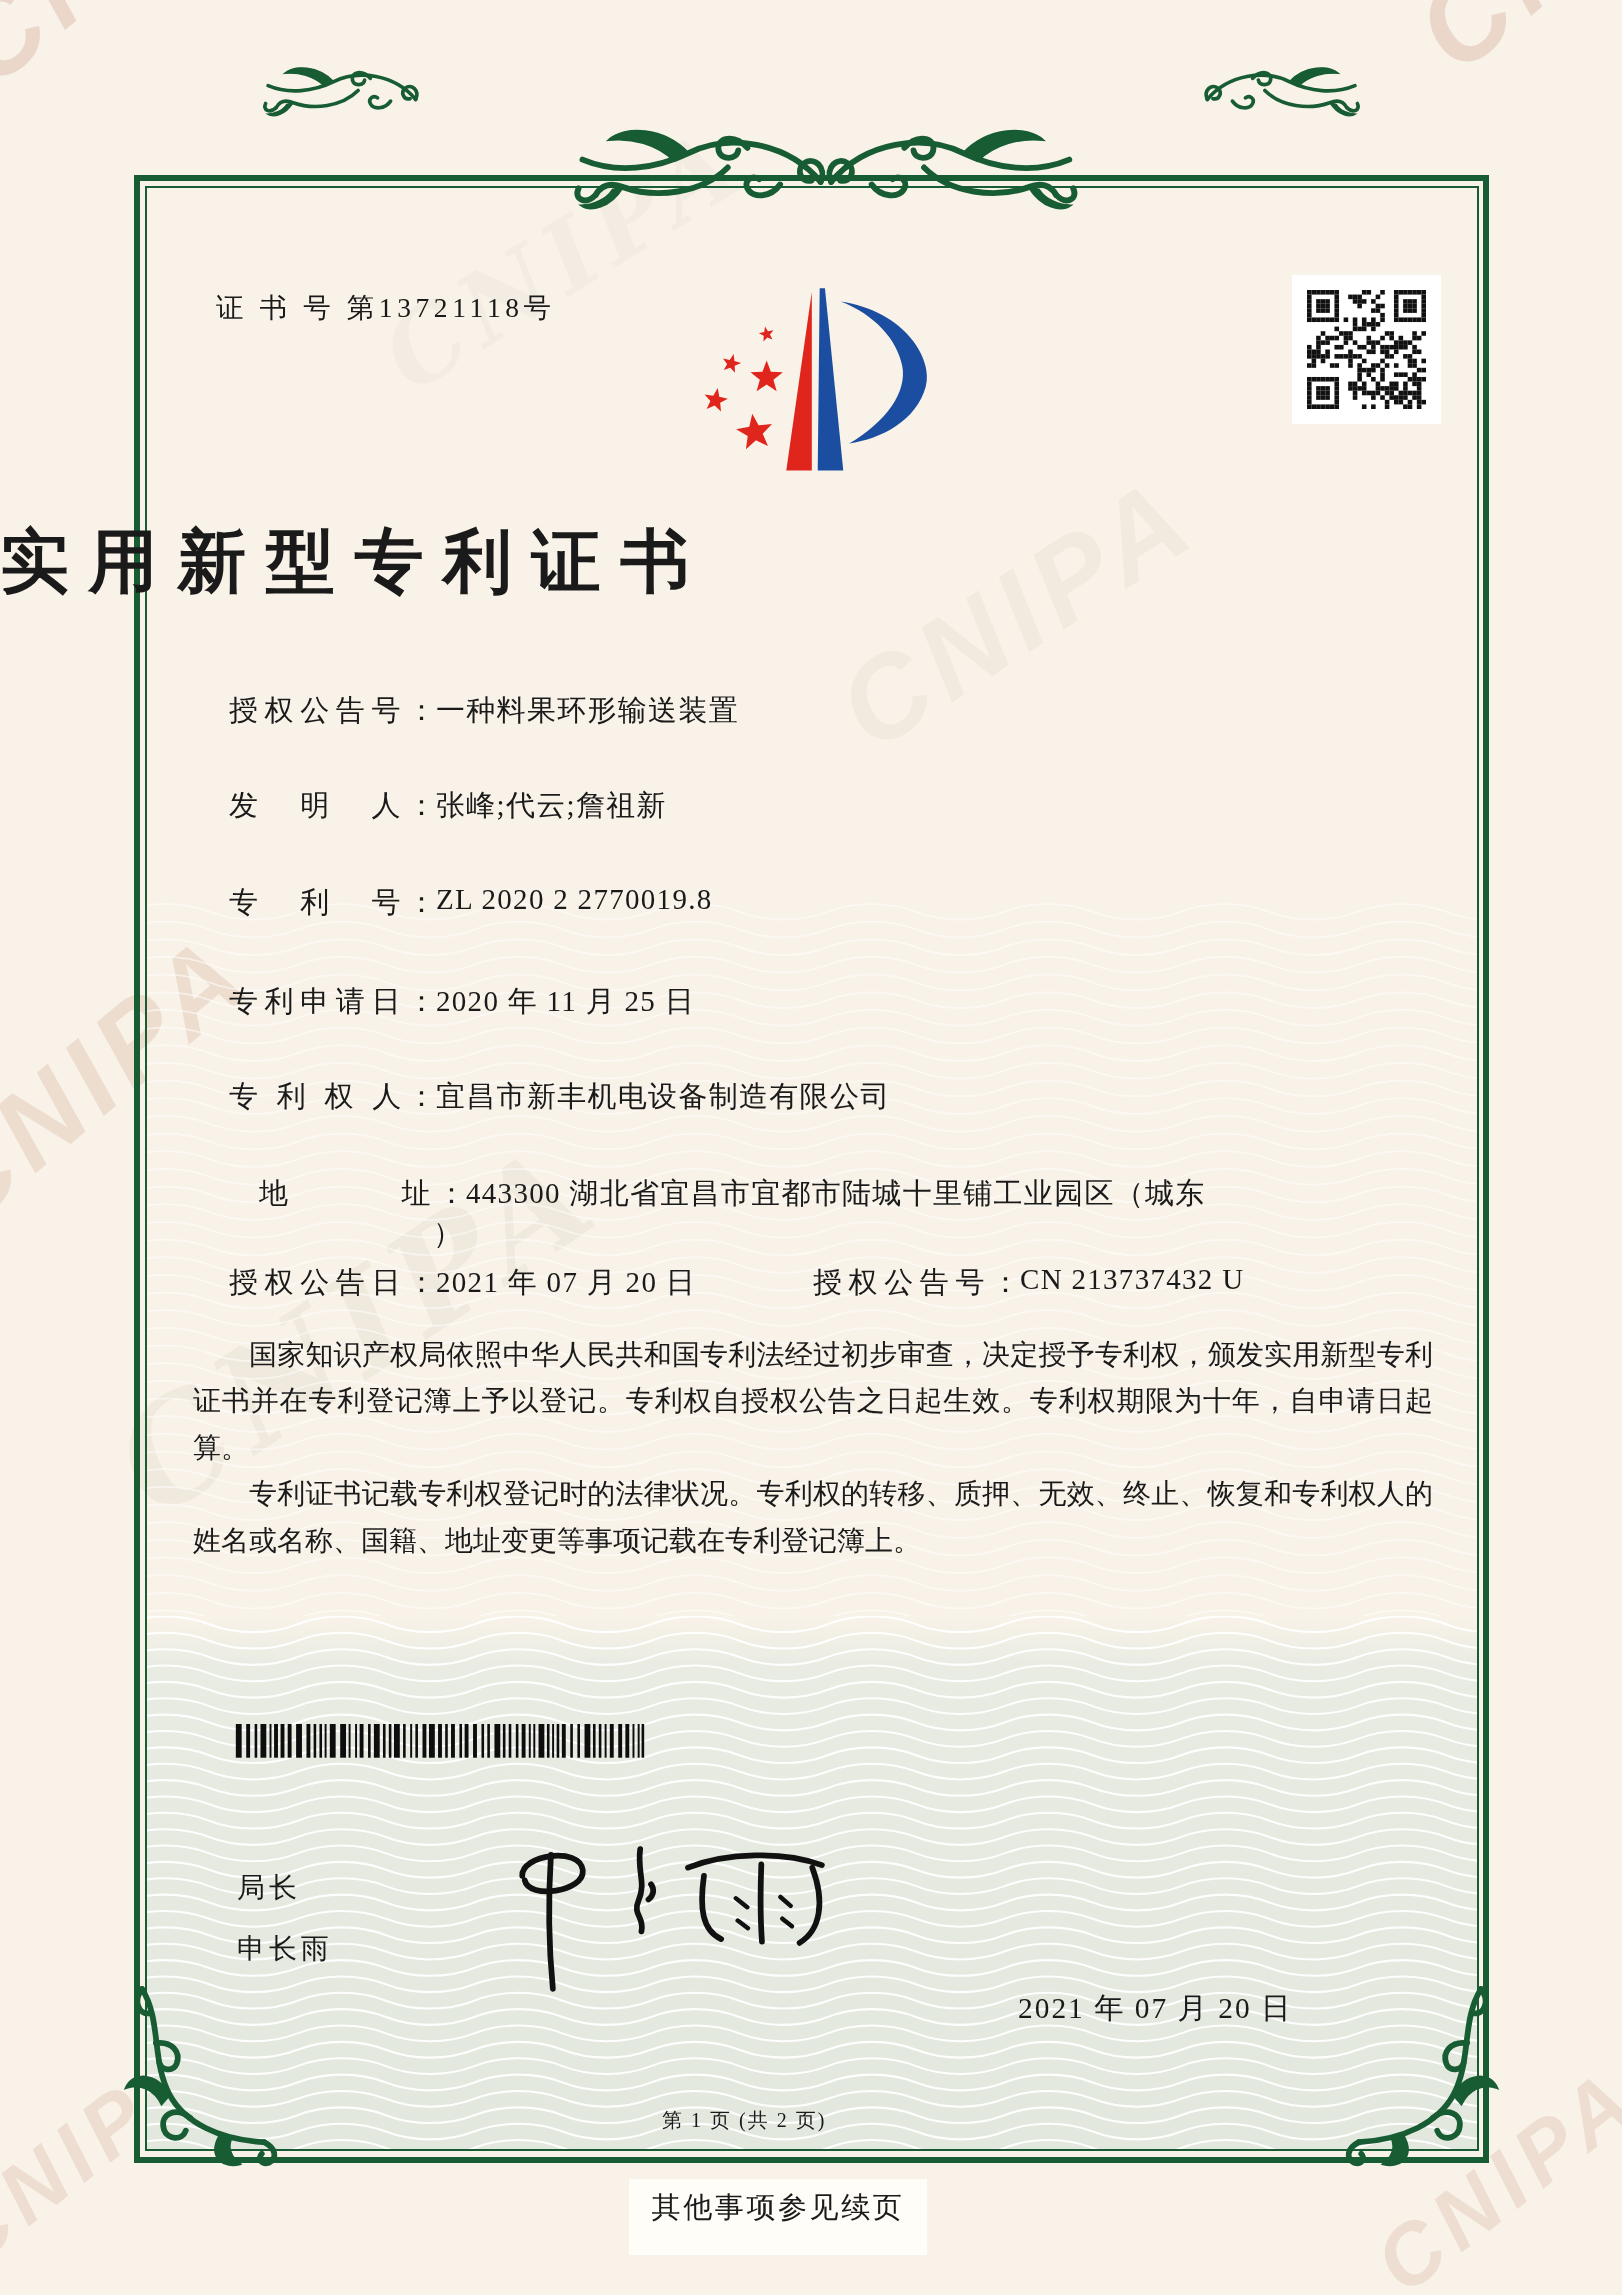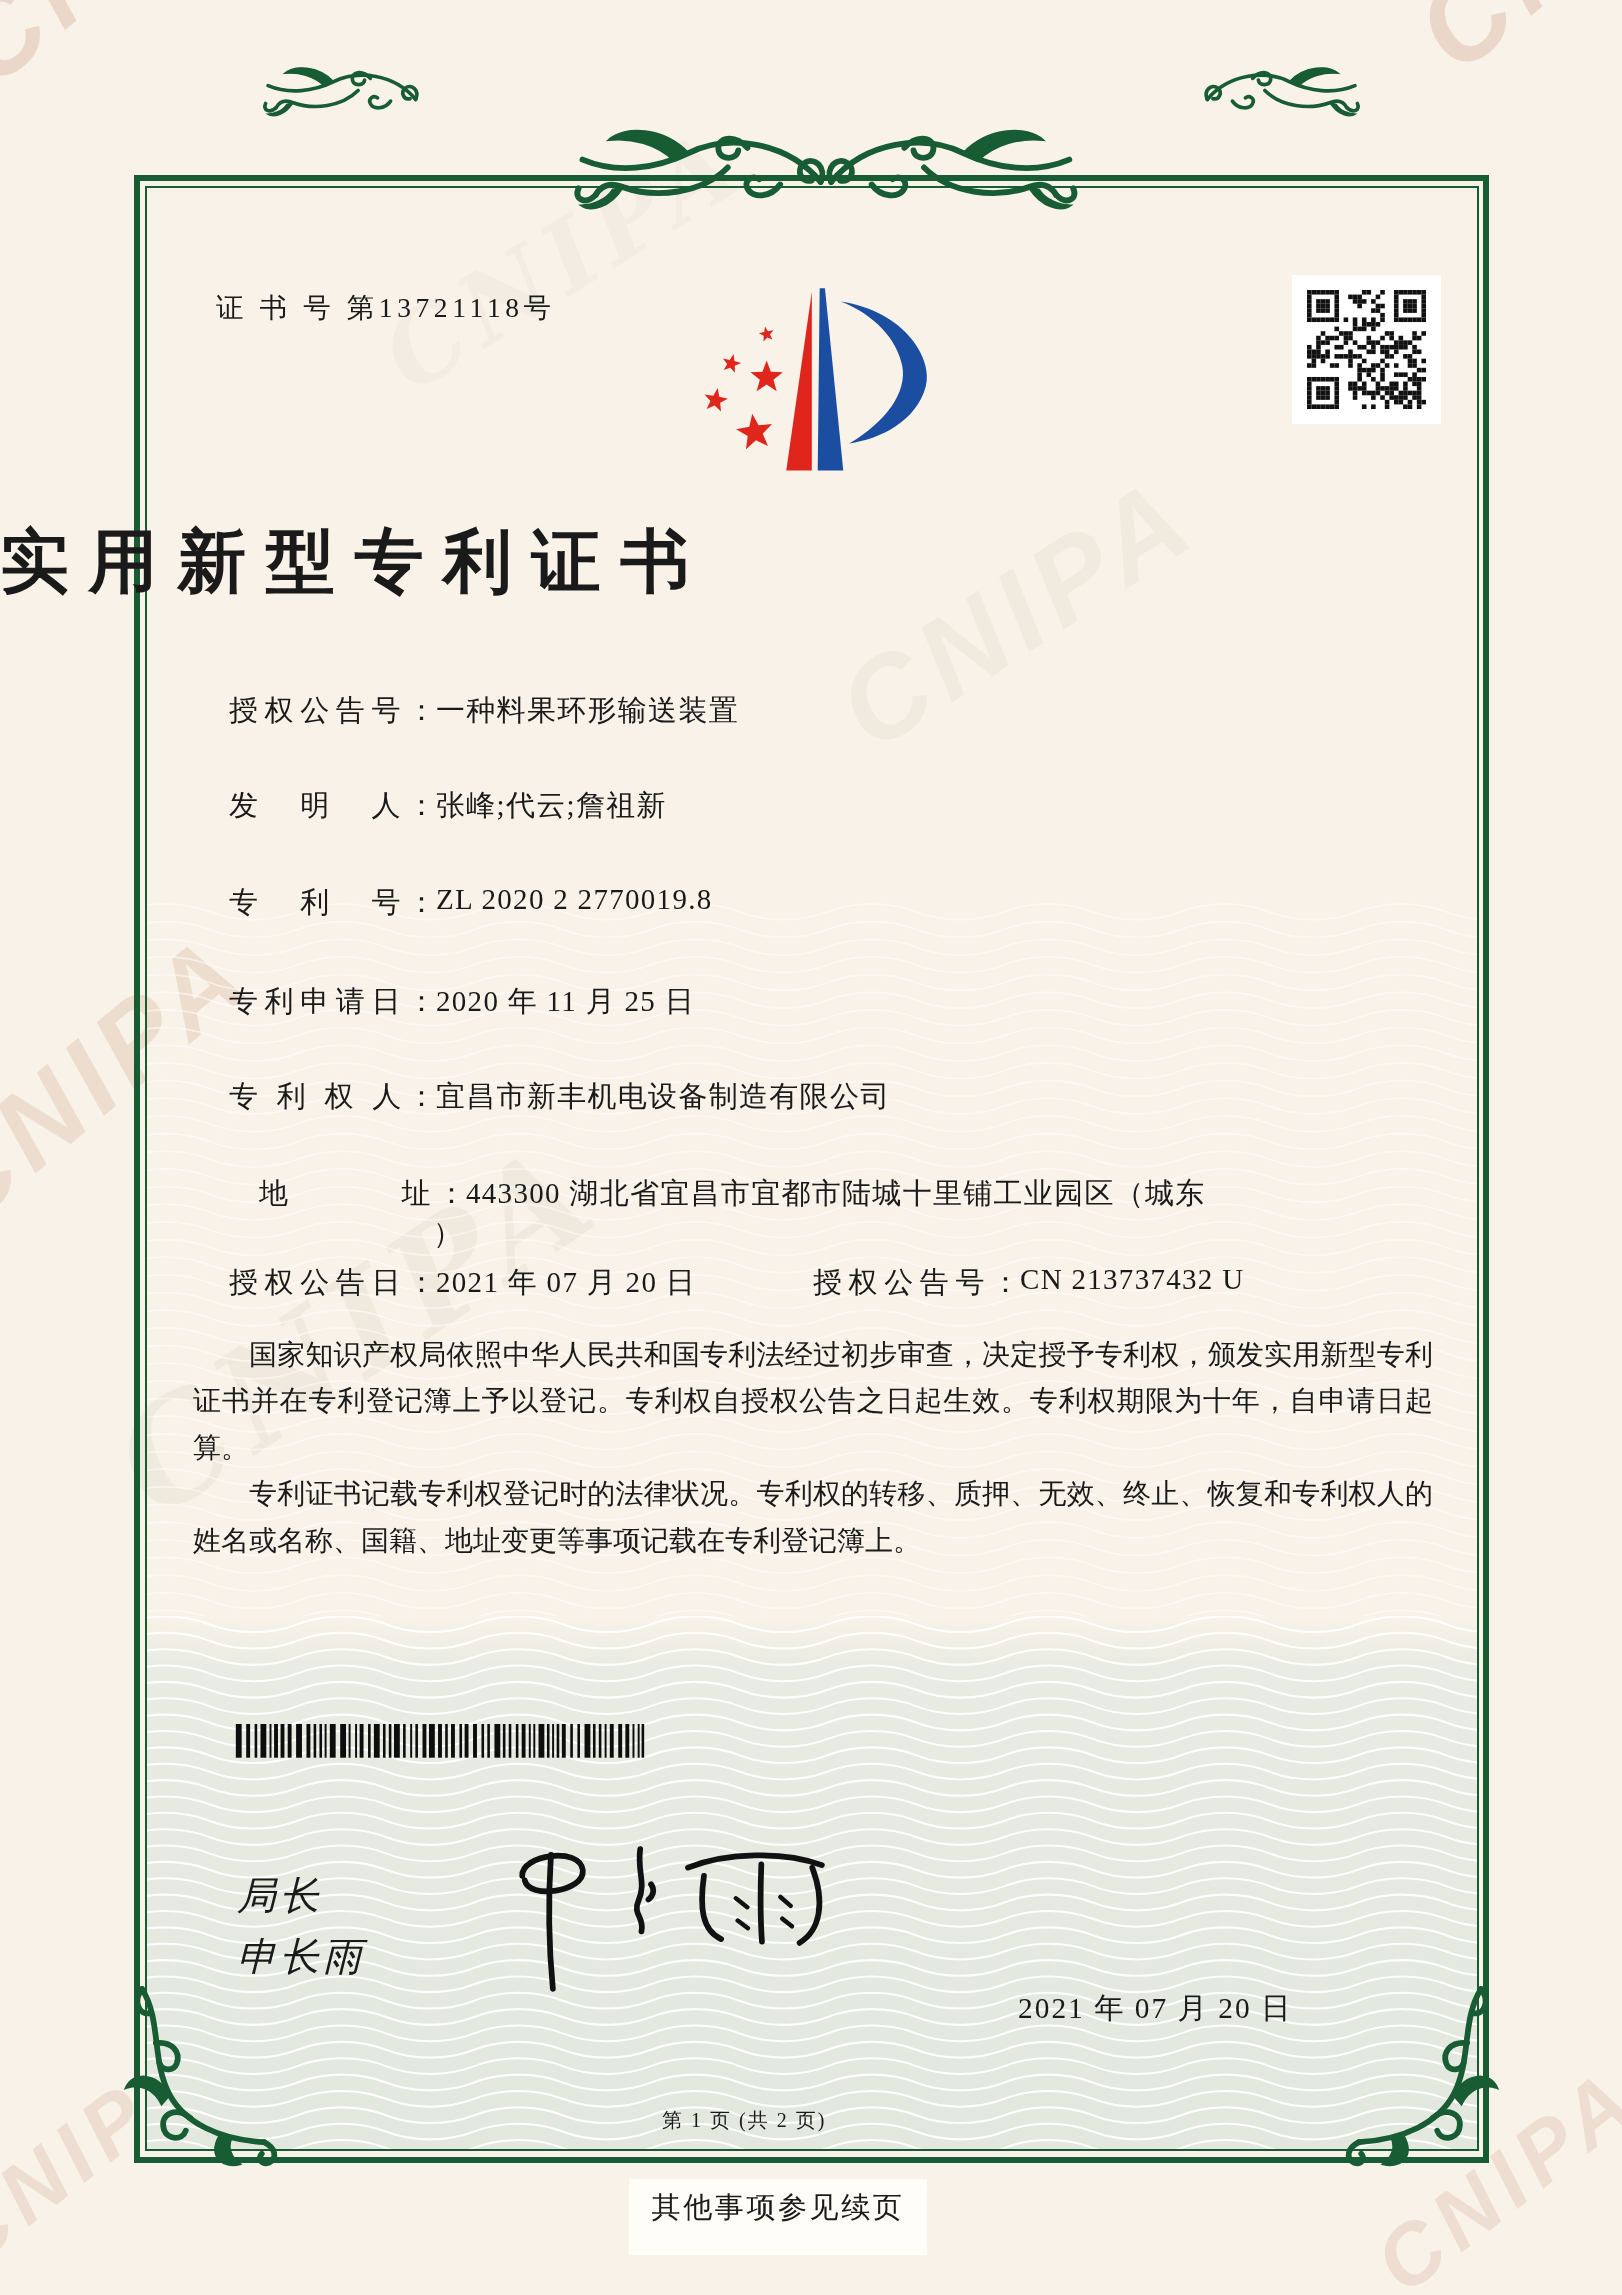--- a/index.html
+++ b/index.html
@@ -39,21 +39,21 @@
     vertical-align:top;
   }
   .row .val{display:inline-block; vertical-align:top; letter-spacing:1.3px;}
   .grant2{position:absolute; left:584px; top:0; white-space:nowrap;}
   .addr-cont{left:433px; top:1214px; font-size:29px;}
   .body-text{
     left:193px; top:1332px; width:1240px; font-size:28px; line-height:1.66;
     text-align:justify;
   }
   .body-text p{margin:0; text-indent:2em;}
-  .sig-label{left:237px; font-size:39px; letter-spacing:3.9px;font-style:italic;}
+  .sig-label{left:237px; font-size:28px; letter-spacing:3.9px;}
   .date{left:1018px; top:1989px; font-size:29.4px; letter-spacing:2px;}
   .page-no{left:662px; top:2107px; font-size:20px; letter-spacing:2px;}
   .footer-strip{
     left:629px; top:2179px; width:298px; height:76px; background:#fffdf7;
     text-align:center;
   }
   .footer-strip span{display:inline-block; margin-top:9.2px; font-size:29px; letter-spacing:2.6px;}
   .qr-pad{left:1292px; top:275px; width:149px; height:149px; background:#ffffff;}
   .nosel{user-select:none;}
 </style>

